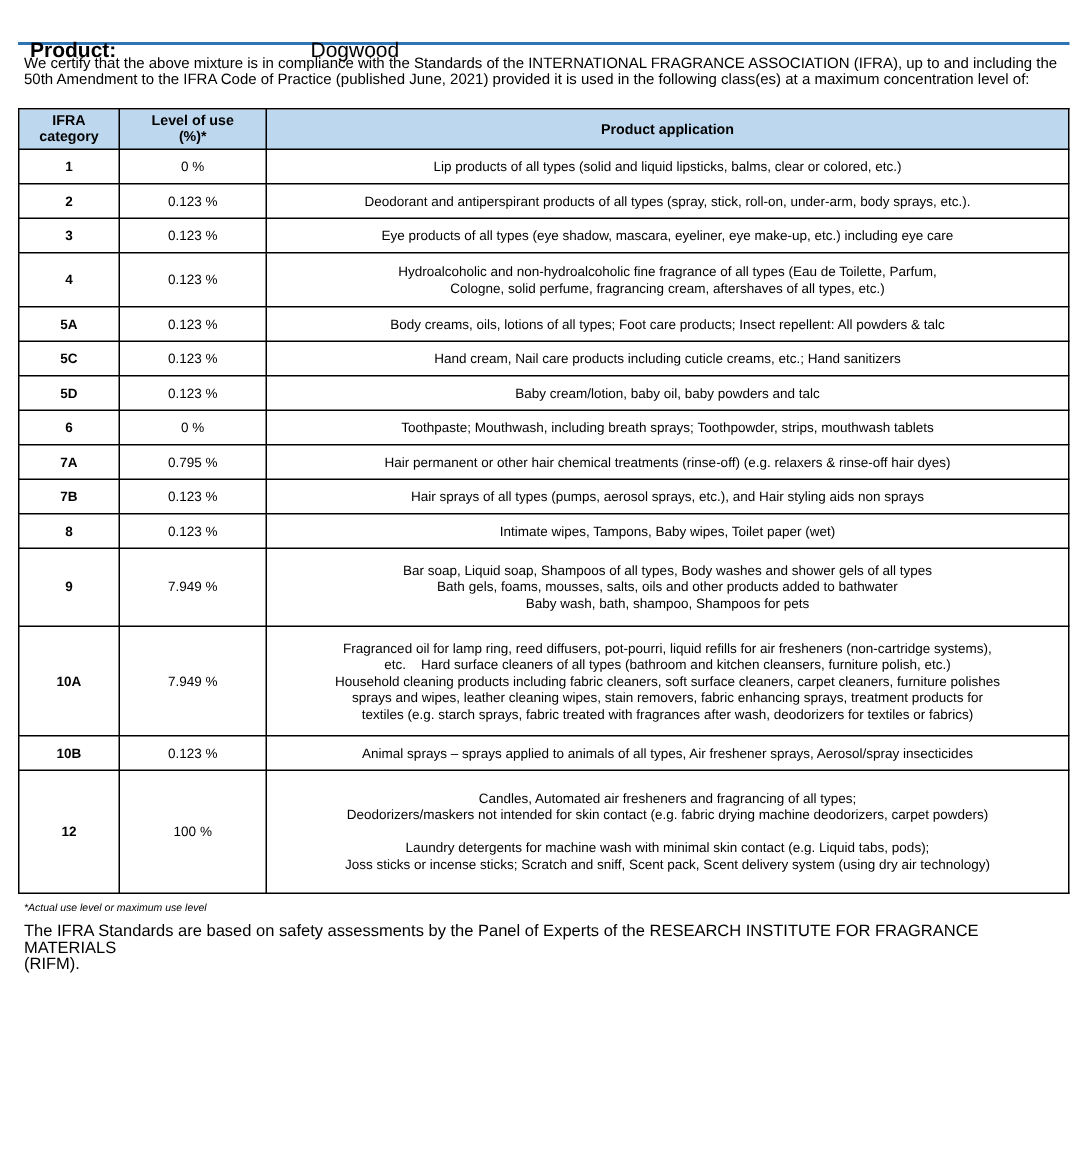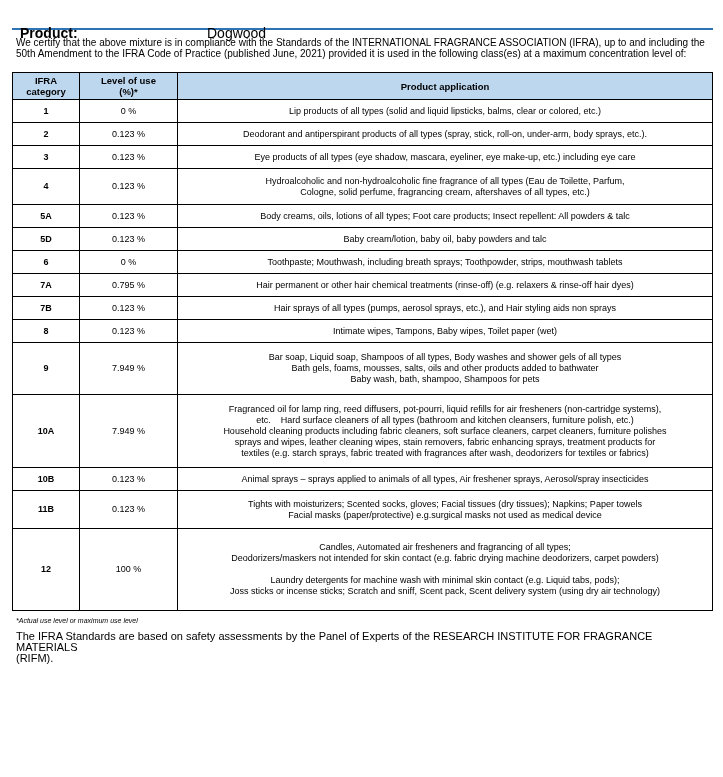--- a/index.html
+++ b/index.html
@@ -140,20 +140,25 @@
         <td class="lvl">0.123 %</td>
         <td class="app">Hydroalcoholic and non-hydroalcoholic fine fragrance of all types (Eau de Toilette, Parfum,
 Cologne, solid perfume, fragrancing cream, aftershaves of all types, etc.)</td>
       </tr>
       <tr class="rh23">
         <td class="cat">5A</td>
         <td class="lvl">0.123 %</td>
         <td class="app">Body creams, oils, lotions of all types; Foot care products; Insect repellent: All powders &amp; talc</td>
       </tr>
       <tr class="rh23">
+        <td class="cat">5C</td>
+        <td class="lvl">0.123 %</td>
+        <td class="app">Hand cream, Nail care products including cuticle creams, etc.; Hand sanitizers</td>
+      </tr>
+      <tr class="rh23">
         <td class="cat">5D</td>
         <td class="lvl">0.123 %</td>
         <td class="app">Baby cream/lotion, baby oil, baby powders and talc</td>
       </tr>
       <tr class="rh23">
         <td class="cat">6</td>
         <td class="lvl">0 %</td>
         <td class="app">Toothpaste; Mouthwash, including breath sprays; Toothpowder, strips, mouthwash tablets</td>
       </tr>
       <tr class="rh23">
@@ -185,26 +190,20 @@
 etc.&nbsp;&nbsp;&nbsp; Hard surface cleaners of all types (bathroom and kitchen cleansers, furniture polish, etc.)
 Household cleaning products including fabric cleaners, soft surface cleaners, carpet cleaners, furniture polishes
 sprays and wipes, leather cleaning wipes, stain removers, fabric enhancing sprays, treatment products for
 textiles (e.g. starch sprays, fabric treated with fragrances after wash, deodorizers for textiles or fabrics)</td>
       </tr>
       <tr class="rh23">
         <td class="cat">10B</td>
         <td class="lvl">0.123 %</td>
         <td class="app">Animal sprays – sprays applied to animals of all types, Air freshener sprays, Aerosol/spray insecticides</td>
       </tr>
-      <tr class="rh38">
-        <td class="cat">11B</td>
-        <td class="lvl">0.123 %</td>
-        <td class="app">Tights with moisturizers; Scented socks, gloves; Facial tissues (dry tissues); Napkins; Paper towels
-Facial masks (paper/protective) e.g.surgical masks not used as medical device</td>
-      </tr>
       <tr class="rh82">
         <td class="cat">12</td>
         <td class="lvl">100 %</td>
         <td class="app">Candles, Automated air fresheners and fragrancing of all types;
 Deodorizers/maskers not intended for skin contact (e.g. fabric drying machine deodorizers, carpet powders)
 
 Laundry detergents for machine wash with minimal skin contact (e.g. Liquid tabs, pods);
 Joss sticks or incense sticks; Scratch and sniff, Scent pack, Scent delivery system (using dry air technology)</td>
       </tr>
     </tbody>

